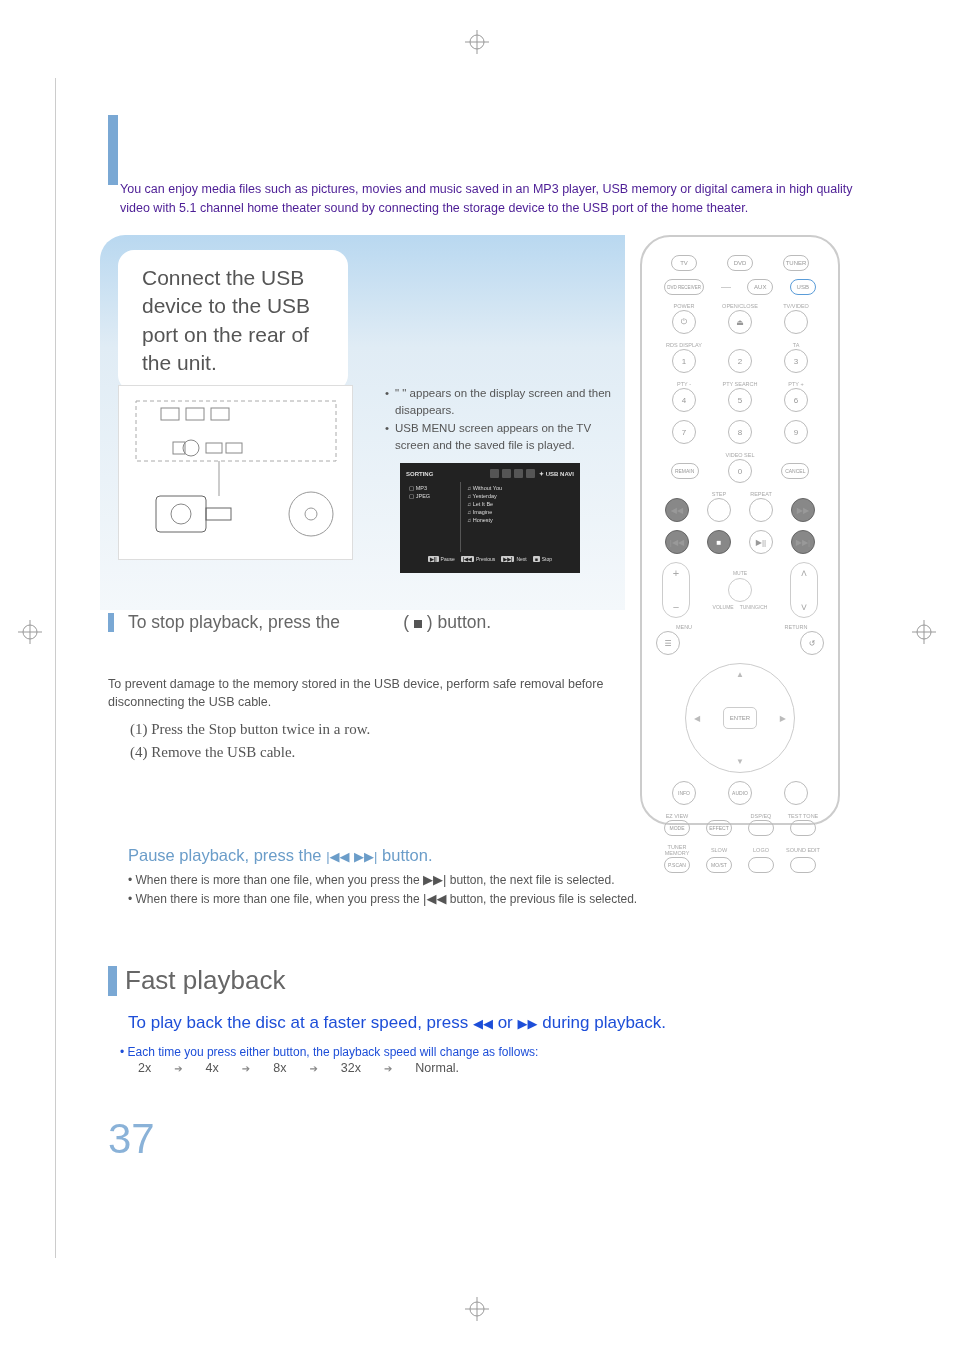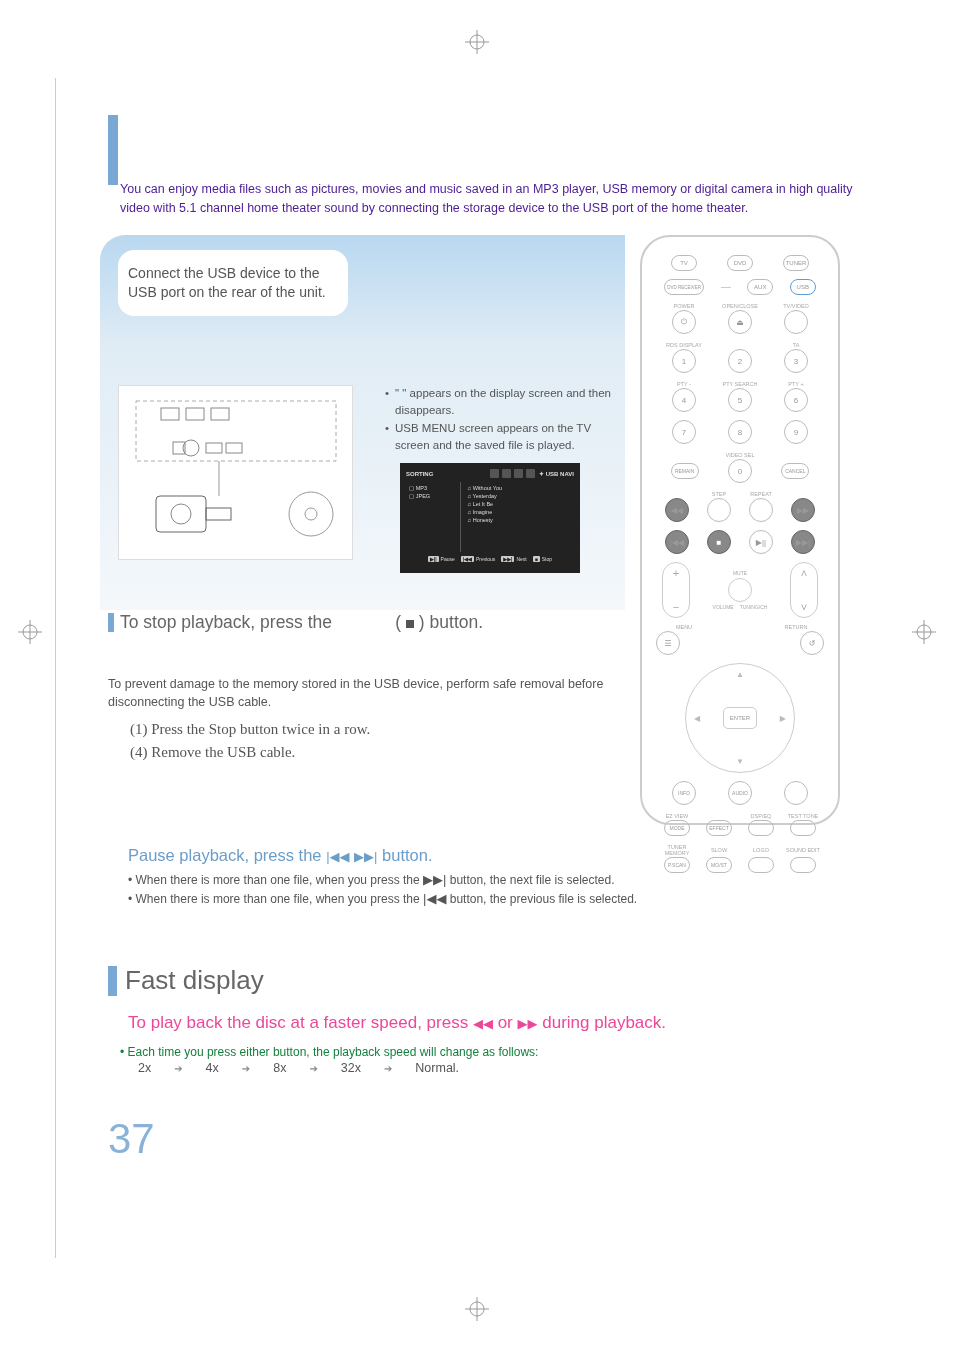--- a/index.html
+++ b/index.html
@@ -74,22 +74,22 @@
       width: 525px;
       height: 375px;
       border-top-left-radius: 25px;
       background: linear-gradient(to bottom, #b9d8f0 0%, #e0ecf5 30%, #f4f8fb 100%);
       overflow: visible;
     }
     .step-box {
       position: absolute;
       background: #fff;
       border-radius: 16px;
-      padding: 14px 10px;
-      font-size: 14px;
+      padding: 14px 24px;
+      font-size: 21px;
       line-height: 1.35;
       color: #555;
     }
     .step-1 { top: 15px; left: 18px; width: 230px; }
     .step-2 { top: 10px; left: 280px; width: 240px; }
     .usb-diagram {
       position: absolute;
       top: 150px;
       left: 18px;
       width: 235px;
@@ -146,21 +146,21 @@
     .usb-menu-footer { display:flex; gap:6px; font-size:5px; margin-top:4px; justify-content:center; }
     .usb-menu-footer span { display:flex; align-items:center; gap:2px; }
     .usb-menu-footer .btn { background:#ccc; color:#222; padding:0 2px; border-radius:1px; font-weight:bold; }
 
     .stop-playback-line {
       position: absolute;
       top: 612px;
       left: 108px;
       display: flex;
       align-items: center;
-      gap: 2px;
+      gap: 10px;
     }
     .section-bar-sm { width: 6px; height: 19px; background: #7aa8d4; margin-right: 4px; }
     .stop-text { font-size: 17.5px; color: #666; }
     .safe-remove-text {
       position: absolute;
       top: 675px;
       left: 108px;
       width: 500px;
       font-size: 12.5px;
       color: #555;
@@ -202,29 +202,29 @@
       line-height: 1.45;
     }
     .fast-section {
       position: absolute;
       top: 965px;
       left: 108px;
       width: 740px;
     }
     .fast-instruction {
       font-size: 17px;
-      color: #ec4899;
+      color: #1d4ed8;
       margin-top: 16px;
       margin-left: 20px;
       width: 560px;
       line-height: 1.35;
     }
     .fast-bullet {
       font-size: 12px;
-      color: #15803d;
+      color: #1d4ed8;
       margin-top: 10px;
       margin-left: 12px;
     }
     .fast-speeds {
       font-size: 12.5px;
       color: #555;
       margin-top: 2px;
       margin-left: 30px;
       display: flex;
       gap: 23px;
@@ -434,21 +434,21 @@
     </div>
     <div>
       <span>• When there is more than one file, when you press the </span><span class="icon-prev" style="font-size:10px"></span><span> button, the previous file is selected.</span>
     </div>
   </div>
 </div>
 
 <div class="fast-section">
   <div class="section-heading">
     <div class="section-bar"></div>
-    <div class="section-title">Fast display</div>
+    <div class="section-title">Fast playback</div>
   </div>
   <div class="fast-instruction">
     <span>To play back the disc at a faster speed, press </span>
     <span class="icon-rw"></span>
     <span> or </span>
     <span class="icon-ff"></span>
     <span> during playback.</span>
   </div>
   <div class="fast-bullet">• Each time you press either button, the playback speed will change as follows:</div>
   <div class="fast-speeds">

